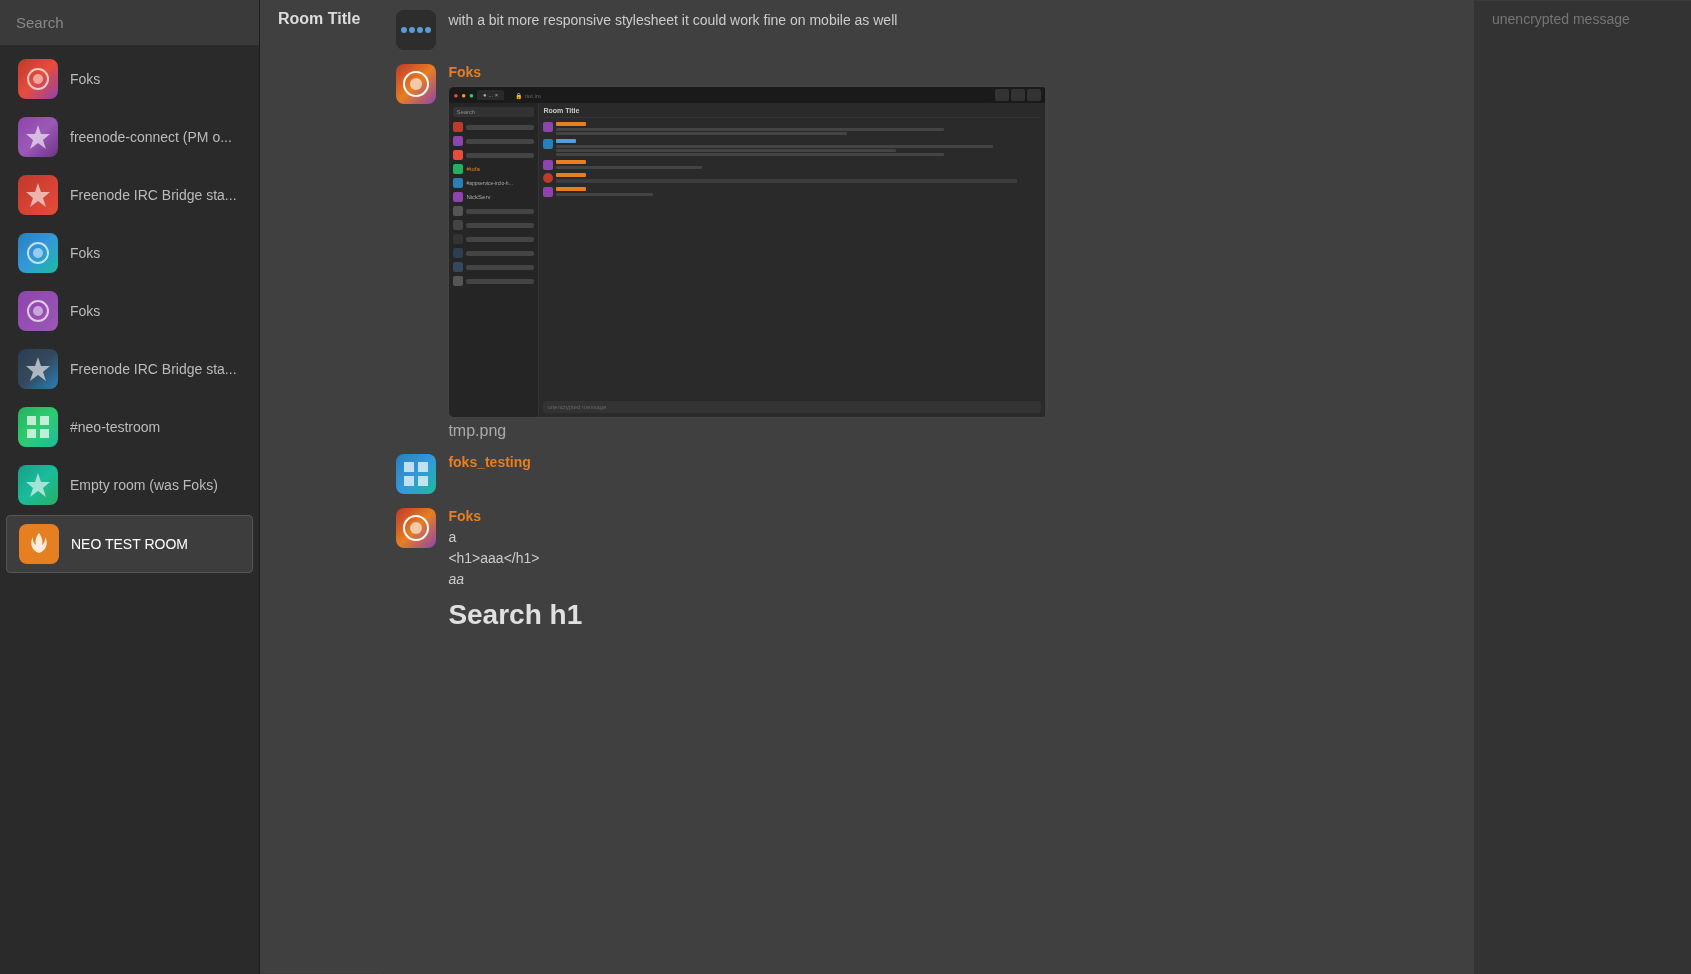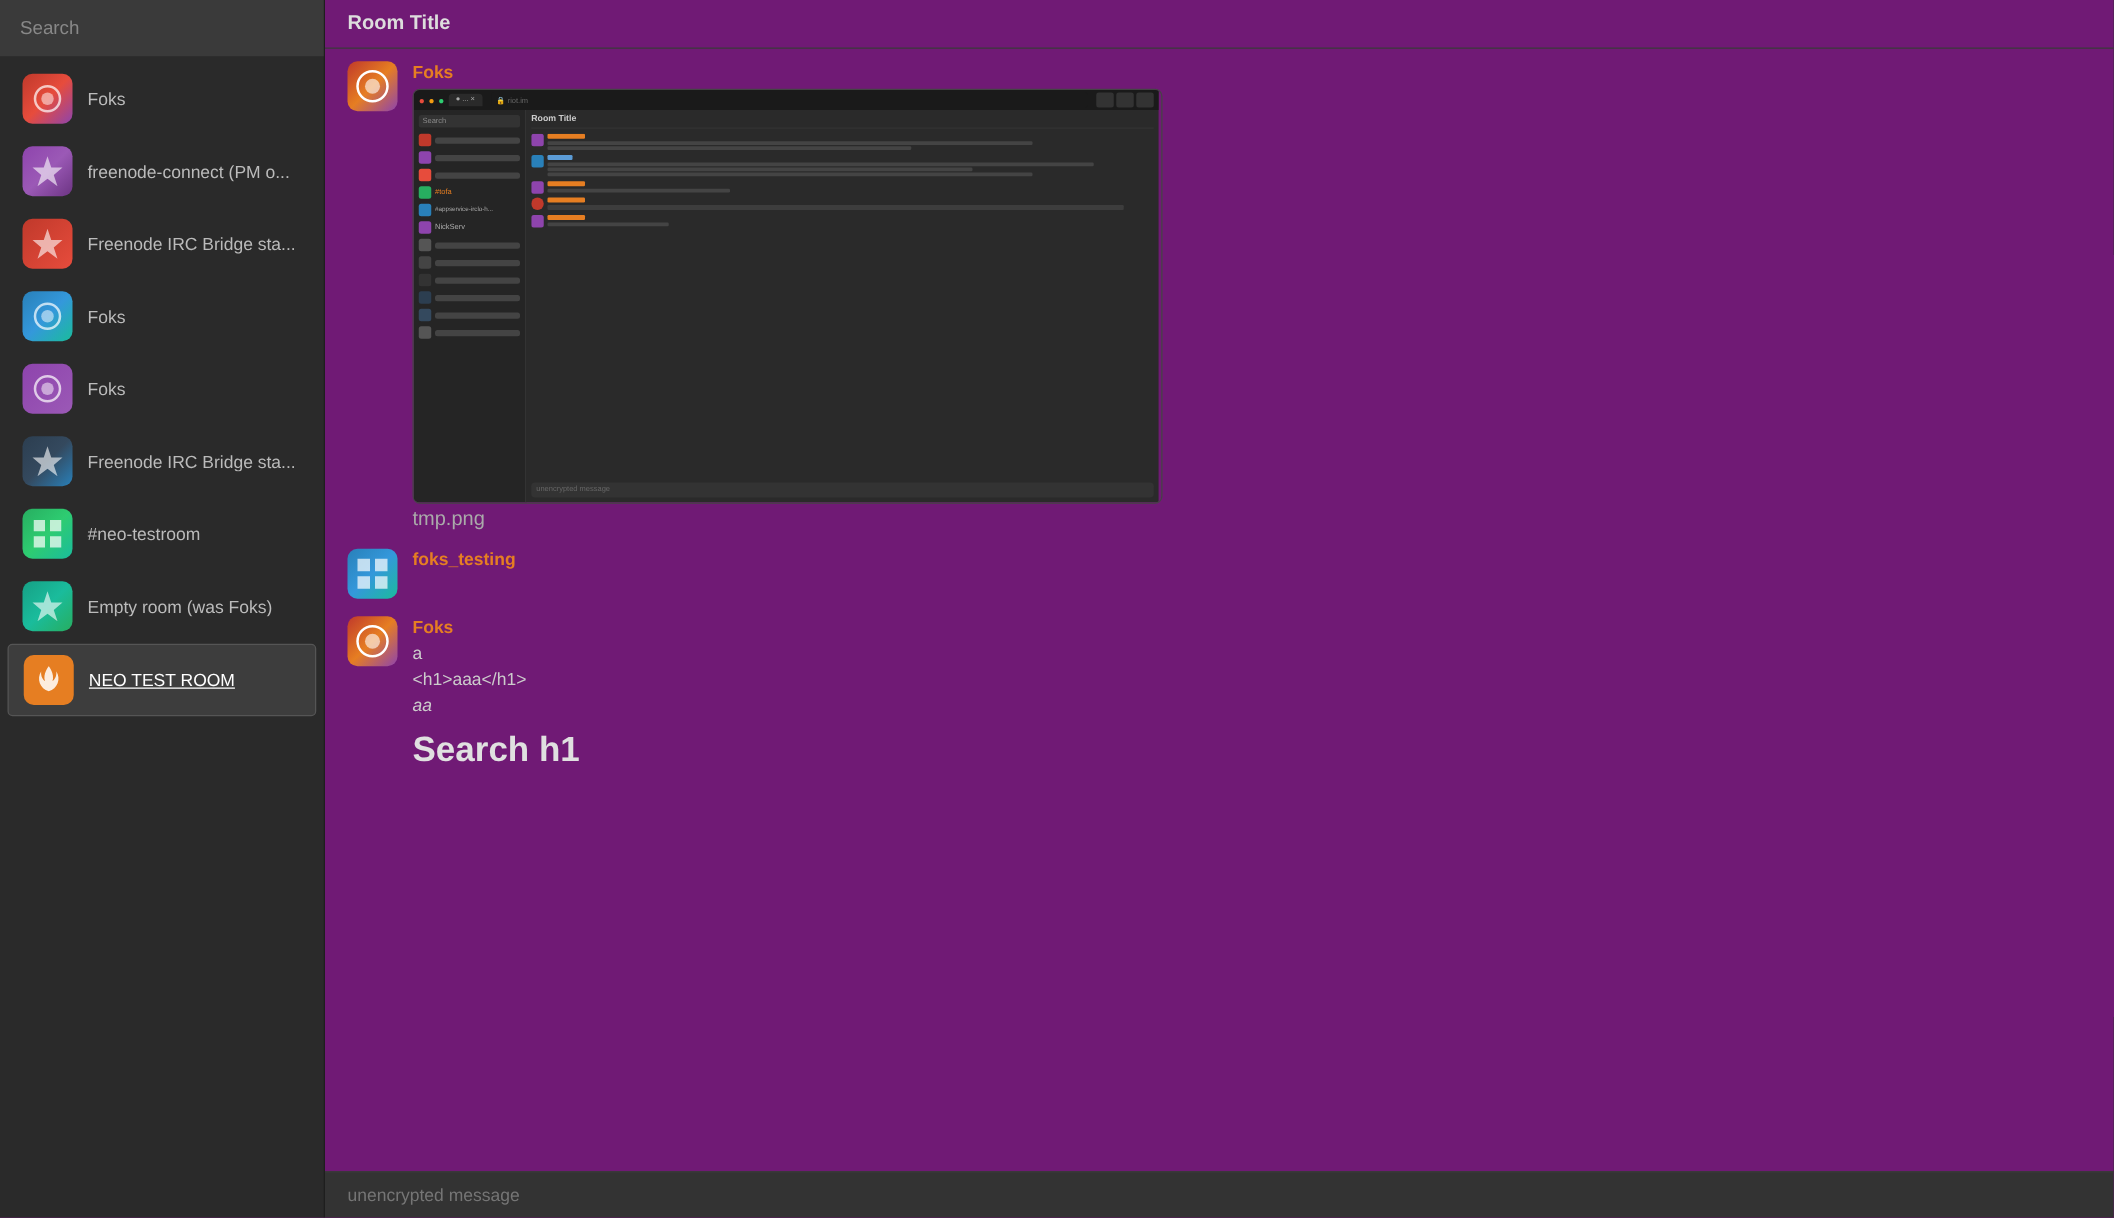--- a/index.html
+++ b/index.html
@@ -81,28 +81,28 @@
     .avatar-neo-testroom { background: linear-gradient(135deg, #27ae60, #2ecc71, #1abc9c); }
     .avatar-empty-foks { background: linear-gradient(135deg, #16a085, #1abc9c, #27ae60); }
     .avatar-neo-test-active { background: #e67e22; border-radius: 8px; }
 
     .room-name {
       font-size: 14px;
       white-space: nowrap;
       overflow: hidden;
       text-overflow: ellipsis;
     }
-    .room-item.active .room-name { color: #ffffff; font-weight: 500; text-decoration: underline; }
+    .room-item.active .room-name { color: #ffffff; font-weight: 500; }
 
     
     #main {
       flex: 1;
       display: flex;
-      flex-direction: column;
-      background: #701a75;
+      flex-direction: row;
+      background: #404040;
       height: 100%;
     }
 
     #room-header {
       padding: 10px 18px;
       border-bottom: 1px solid #3a3a3a;
       font-size: 16px;
       font-weight: 600;
       color: #ddd;
     }
@@ -380,20 +380,33 @@
       </div>
     </div>
 </div>
 
 <div id="main">
   <div id="room-header">
     <span>Room Title</span>
   </div>
   <div id="messages">
 
+    <div class="message-row">
+      <div class="msg-avatar" style="background:#2d2d2d;">
+        <div class="msg-avatar-dots">
+          <div class="dot" style="background:#5b9bd5;"></div>
+          <div class="dot" style="background:#5b9bd5;"></div>
+          <div class="dot" style="background:#5b9bd5;"></div>
+          <div class="dot" style="background:#5b9bd5;"></div>
+        </div>
+      </div>
+      <div class="msg-content">
+        <div class="msg-text">with a bit more responsive stylesheet it could work fine on mobile as well</div>
+      </div>
+    </div>
 
     <div class="message-row">
       <div class="msg-avatar" style="background:linear-gradient(135deg,#c0392b,#e67e22,#8e44ad);border-radius:8px;">
 
         <svg width="32" height="32" viewBox="0 0 32 32">
           <circle cx="16" cy="16" r="12" fill="none" stroke="#fff" stroke-width="2"></circle>
           <circle cx="16" cy="16" r="6" fill="#fff" opacity="0.6"></circle>
         </svg>
       </div>
       <div class="msg-content">

